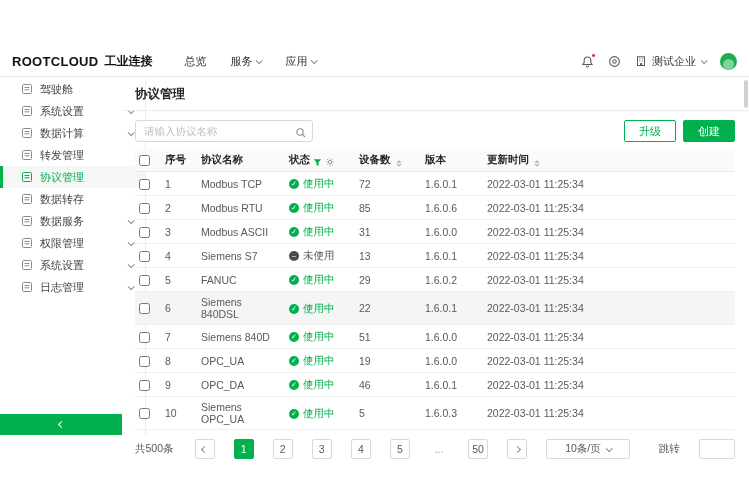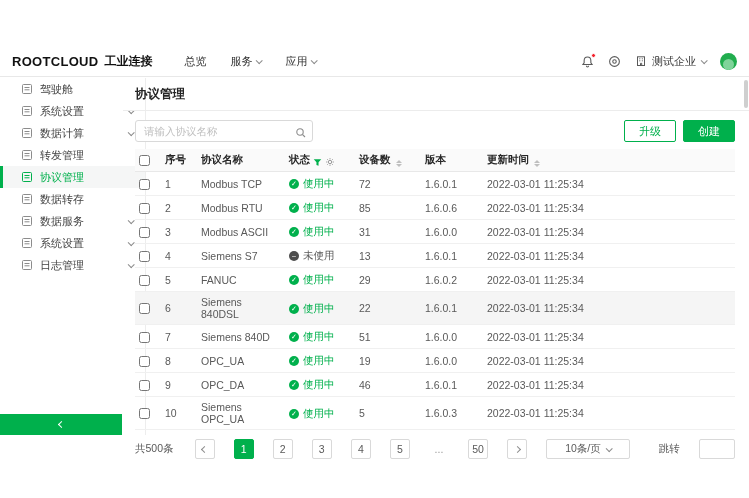--- a/index.html
+++ b/index.html
@@ -237,20 +237,30 @@
           <span class="side-icon">
             <svg width="12" height="12" viewBox="0 0 12 12" fill="none" stroke="currentColor" stroke-width="1">
               <rect x="1.5" y="1.5" width="9" height="9" rx="1"></rect>
               <path d="M3.5 4.5h5M3.5 6.8h5"></path>
             </svg>
           </span>
           <span class="side-label">数据服务</span>
           <span class="chev side-chev"></span>
         </div>
 
+        <div class="side-item expandable">
+          <span class="side-icon">
+            <svg width="12" height="12" viewBox="0 0 12 12" fill="none" stroke="currentColor" stroke-width="1">
+              <rect x="1.5" y="1.5" width="9" height="9" rx="1"></rect>
+              <path d="M3.5 4.5h5M3.5 6.8h5"></path>
+            </svg>
+          </span>
+          <span class="side-label">权限管理</span>
+          <span class="chev side-chev"></span>
+        </div>
 
         <div class="side-item expandable">
           <span class="side-icon">
             <svg width="12" height="12" viewBox="0 0 12 12" fill="none" stroke="currentColor" stroke-width="1">
               <rect x="1.5" y="1.5" width="9" height="9" rx="1"></rect>
               <path d="M3.5 4.5h5M3.5 6.8h5"></path>
             </svg>
           </span>
           <span class="side-label">系统设置</span>
           <span class="chev side-chev"></span>

